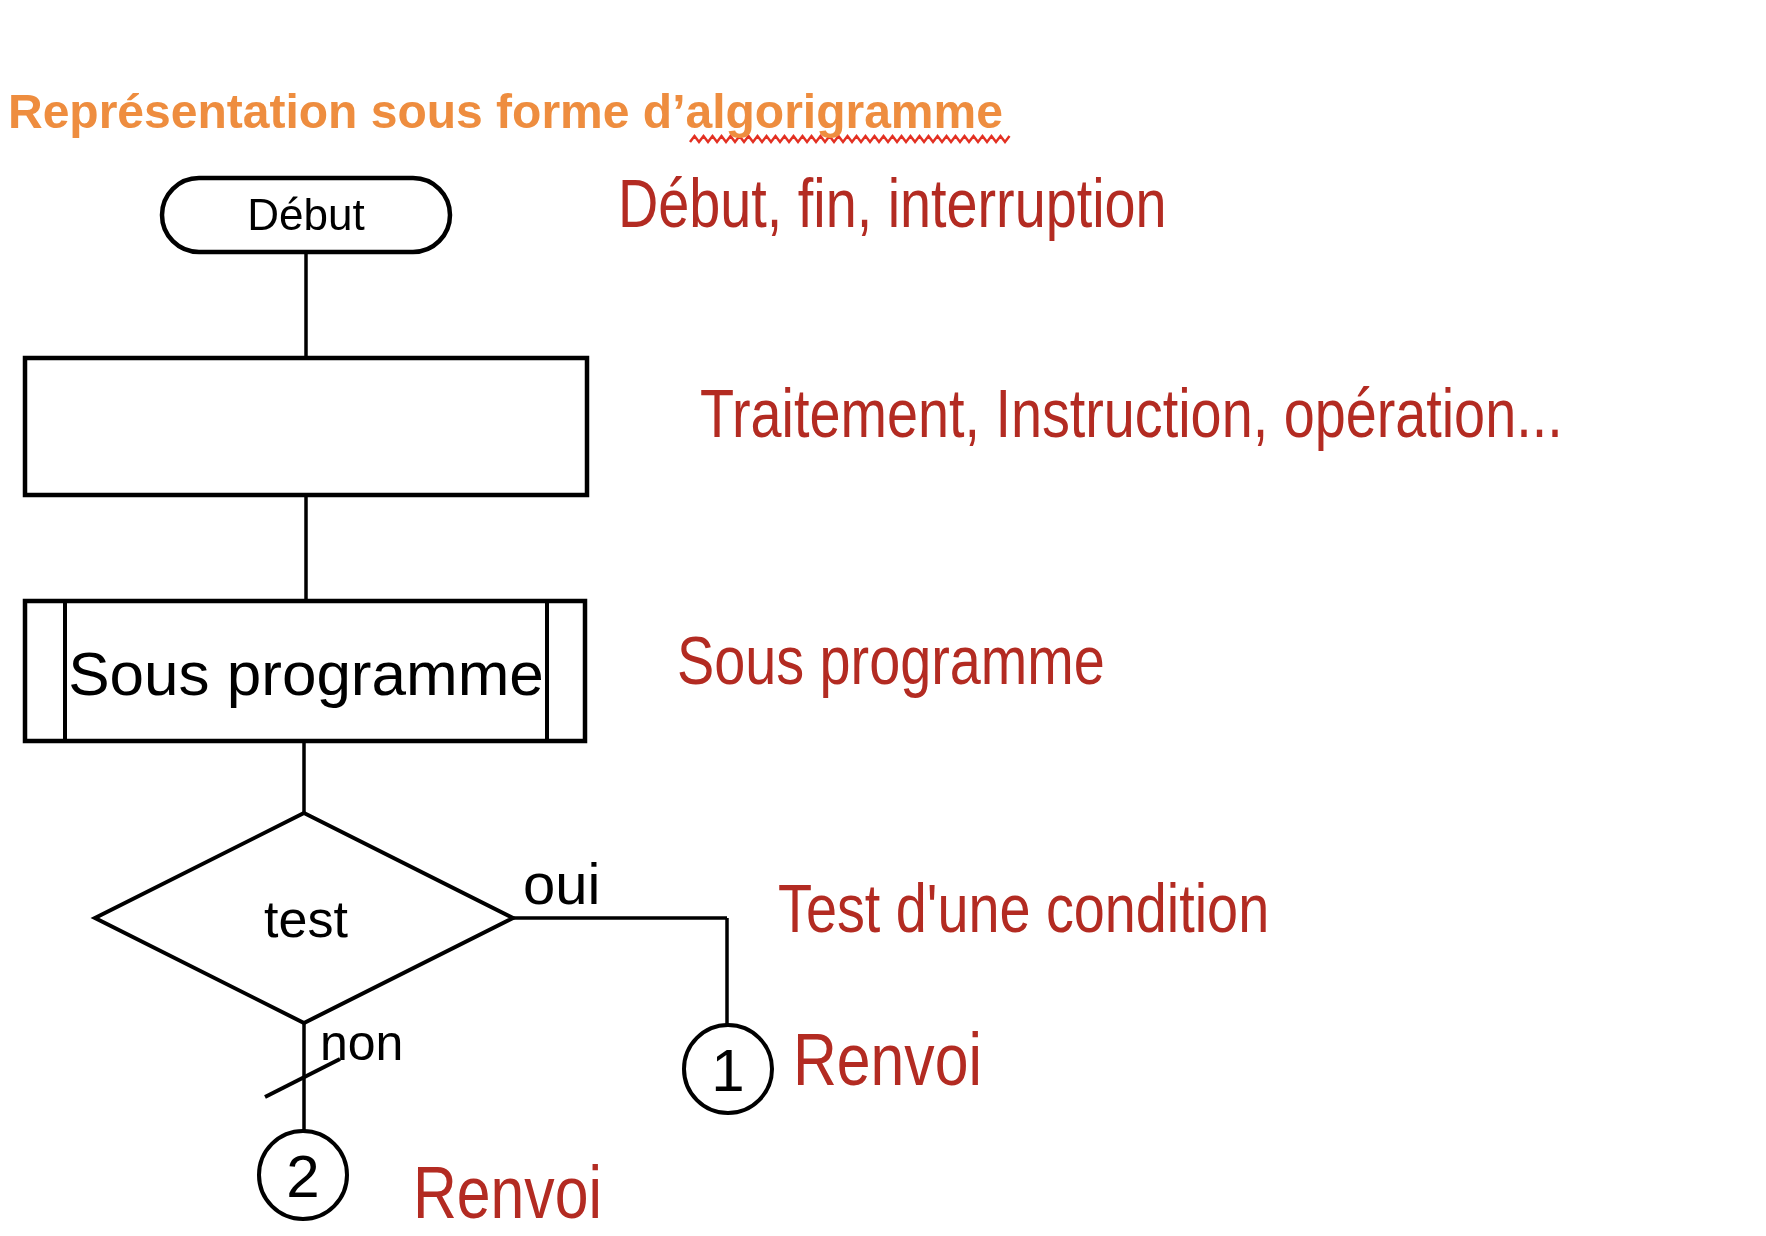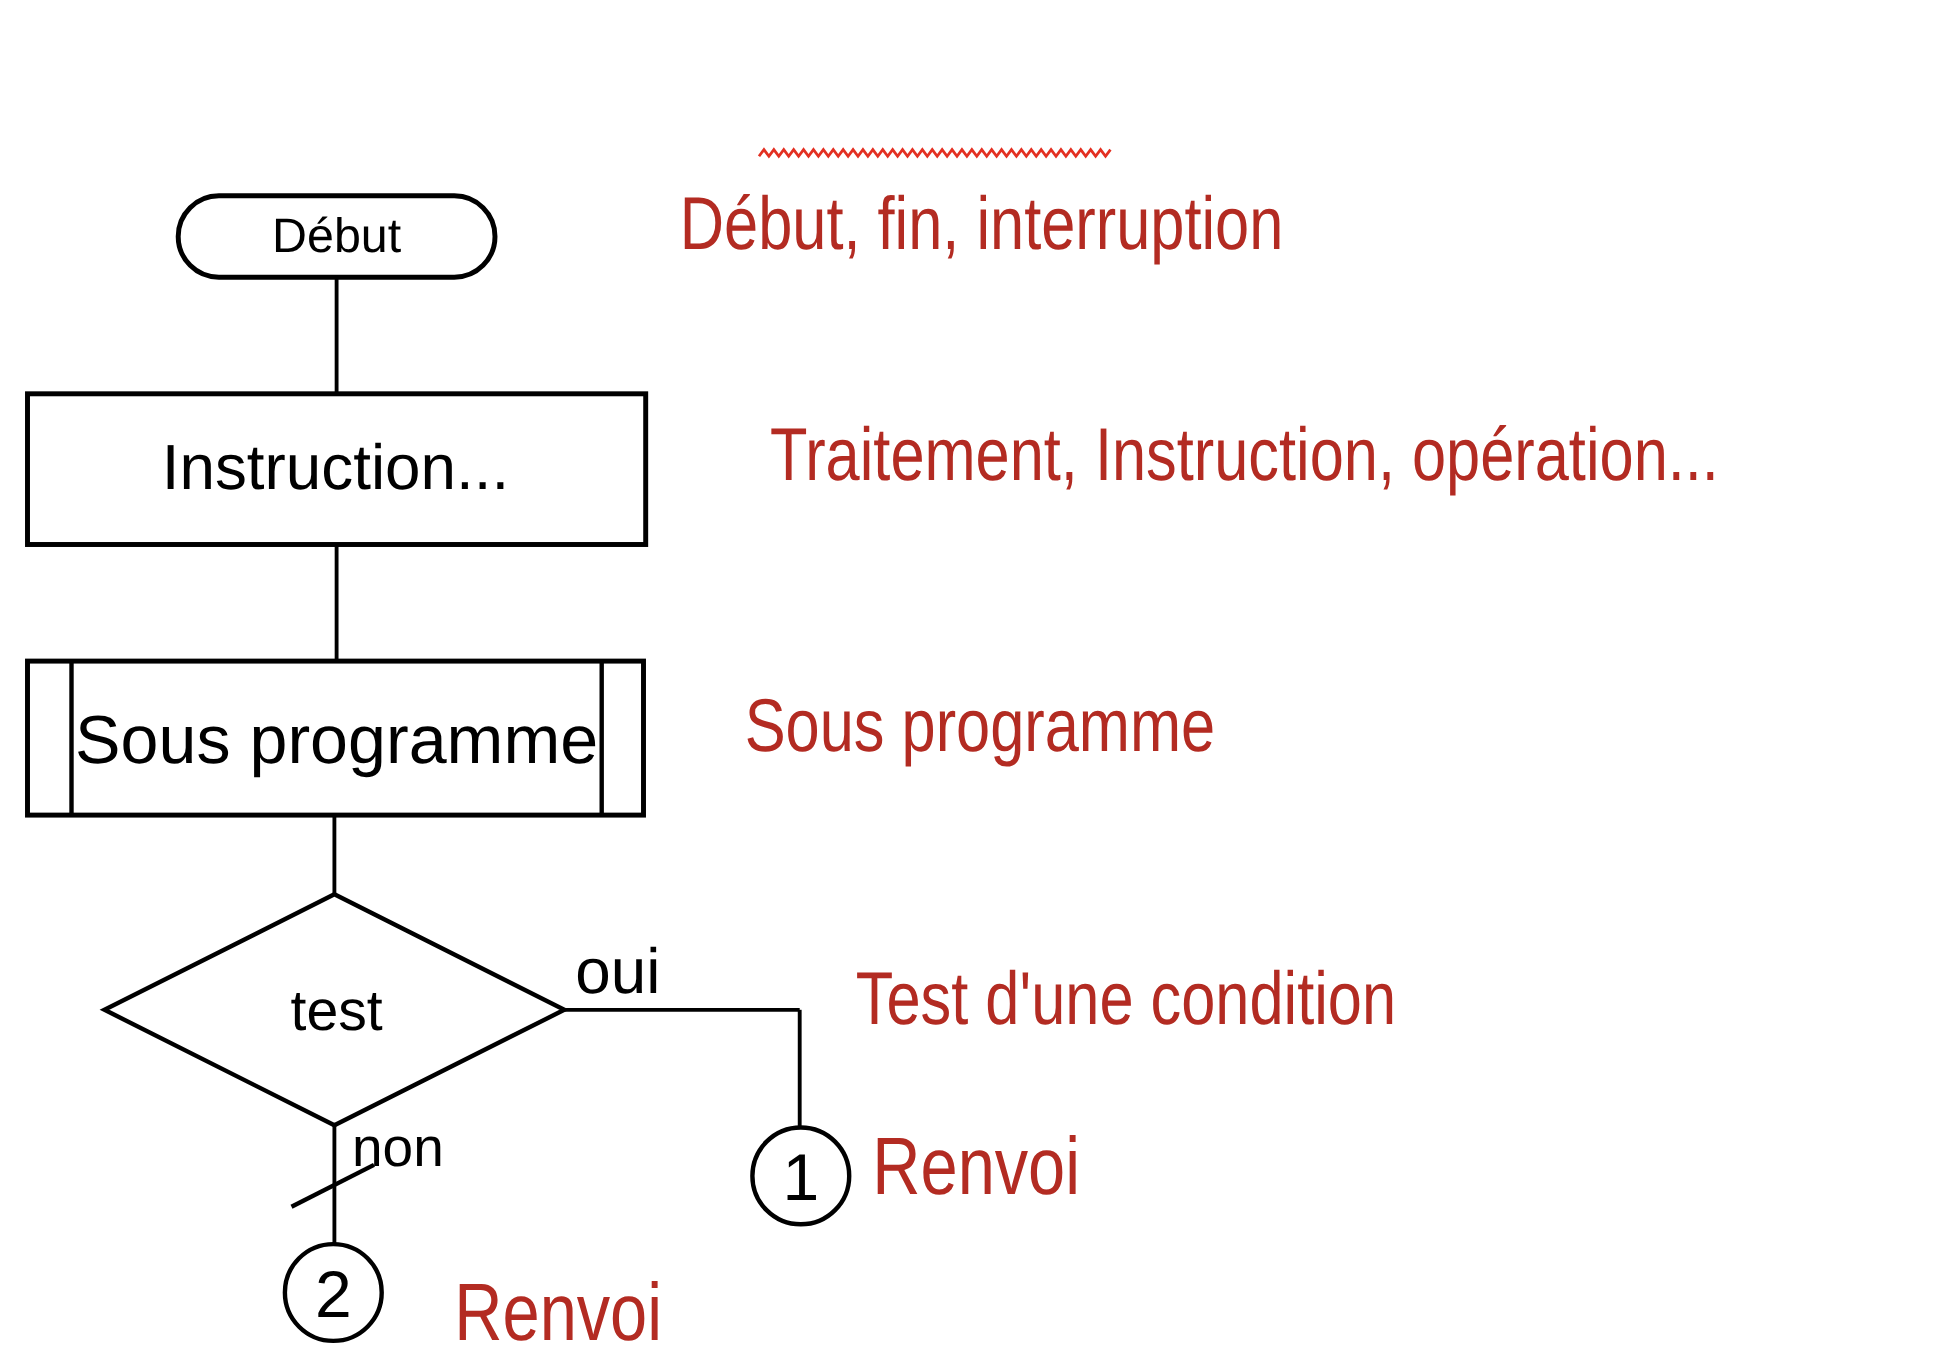--- a/index.html
+++ b/index.html
@@ -59,24 +59,24 @@
     <line x1="727" y1="918" x2="727" y2="1025" stroke="#000000" stroke-width="3.5"></line>
     <circle cx="728" cy="1069" r="44" fill="#ffffff" stroke="#000000" stroke-width="4"></circle>
 
     <line x1="304" y1="1023" x2="304" y2="1131" stroke="#000000" stroke-width="3.5"></line>
     <line x1="265" y1="1097" x2="340" y2="1059" stroke="#000000" stroke-width="4"></line>
     <circle cx="303" cy="1175" r="44" fill="#ffffff" stroke="#000000" stroke-width="4"></circle>
 
     <polyline id="squiggle" fill="none" stroke="#e33022" stroke-width="2.5" points="690,142 694.5,136 699,142 703.5,136 708,142 712.5,136 717,142 721.5,136 726,142 730.5,136 735,142 739.5,136 744,142 748.5,136 753,142 757.5,136 762,142 766.5,136 771,142 775.5,136 780,142 784.5,136 789,142 793.5,136 798,142 802.5,136 807,142 811.5,136 816,142 820.5,136 825,142 829.5,136 834,142 838.5,136 843,142 847.5,136 852,142 856.5,136 861,142 865.5,136 870,142 874.5,136 879,142 883.5,136 888,142 892.5,136 897,142 901.5,136 906,142 910.5,136 915,142 919.5,136 924,142 928.5,136 933,142 937.5,136 942,142 946.5,136 951,142 955.5,136 960,142 964.5,136 969,142 973.5,136 978,142 982.5,136 987,142 991.5,136 996,142 1000.5,136 1005,142 1009.5,136"></polyline>
   </svg>
 
+  <div class="lbl slide-title" style="color:#ee8d3f;">Représentation sous forme d’algorigramme</div>
 
   <div class="lbl center" style="left:306px;top:215px;font-size:44px;">Début</div>
 
-  <div class="lbl center node-text" style="left:305px;top:425px;">Instruction...</div>
 
   <div class="lbl center" style="left:306px;top:674px;font-size:62px;">Sous programme</div>
 
   <div class="lbl center" style="left:306px;top:920px;font-size:52px;">test</div>
 
   <div class="lbl" style="left:523px;top:852px;font-size:58px;">oui</div>
 
   <div class="lbl" style="left:320px;top:1016px;font-size:50px;text-align:center;">non</div>
 
   <div class="lbl center" style="left:728px;top:1071px;font-size:60px;">1</div>

